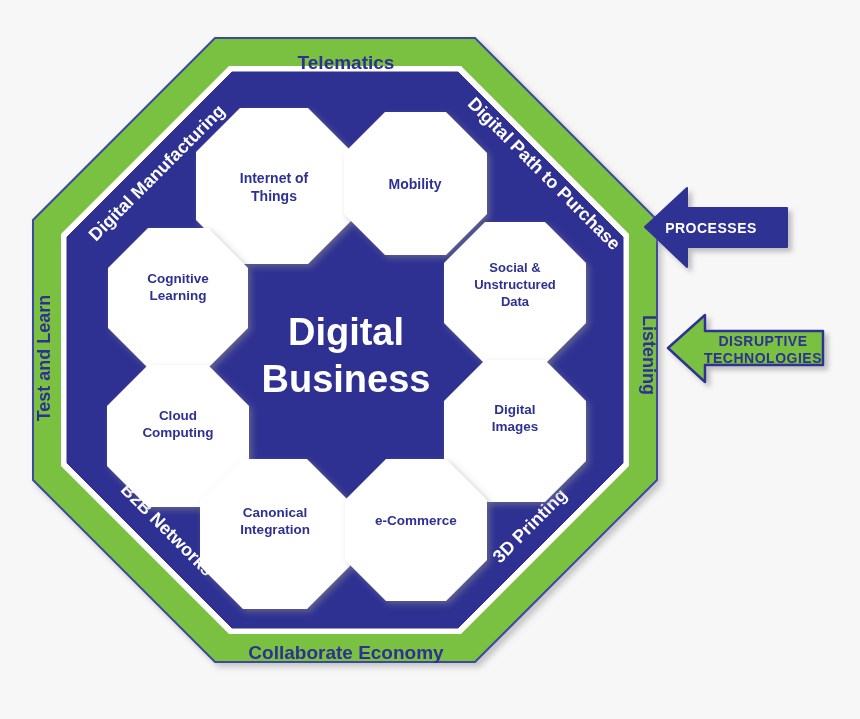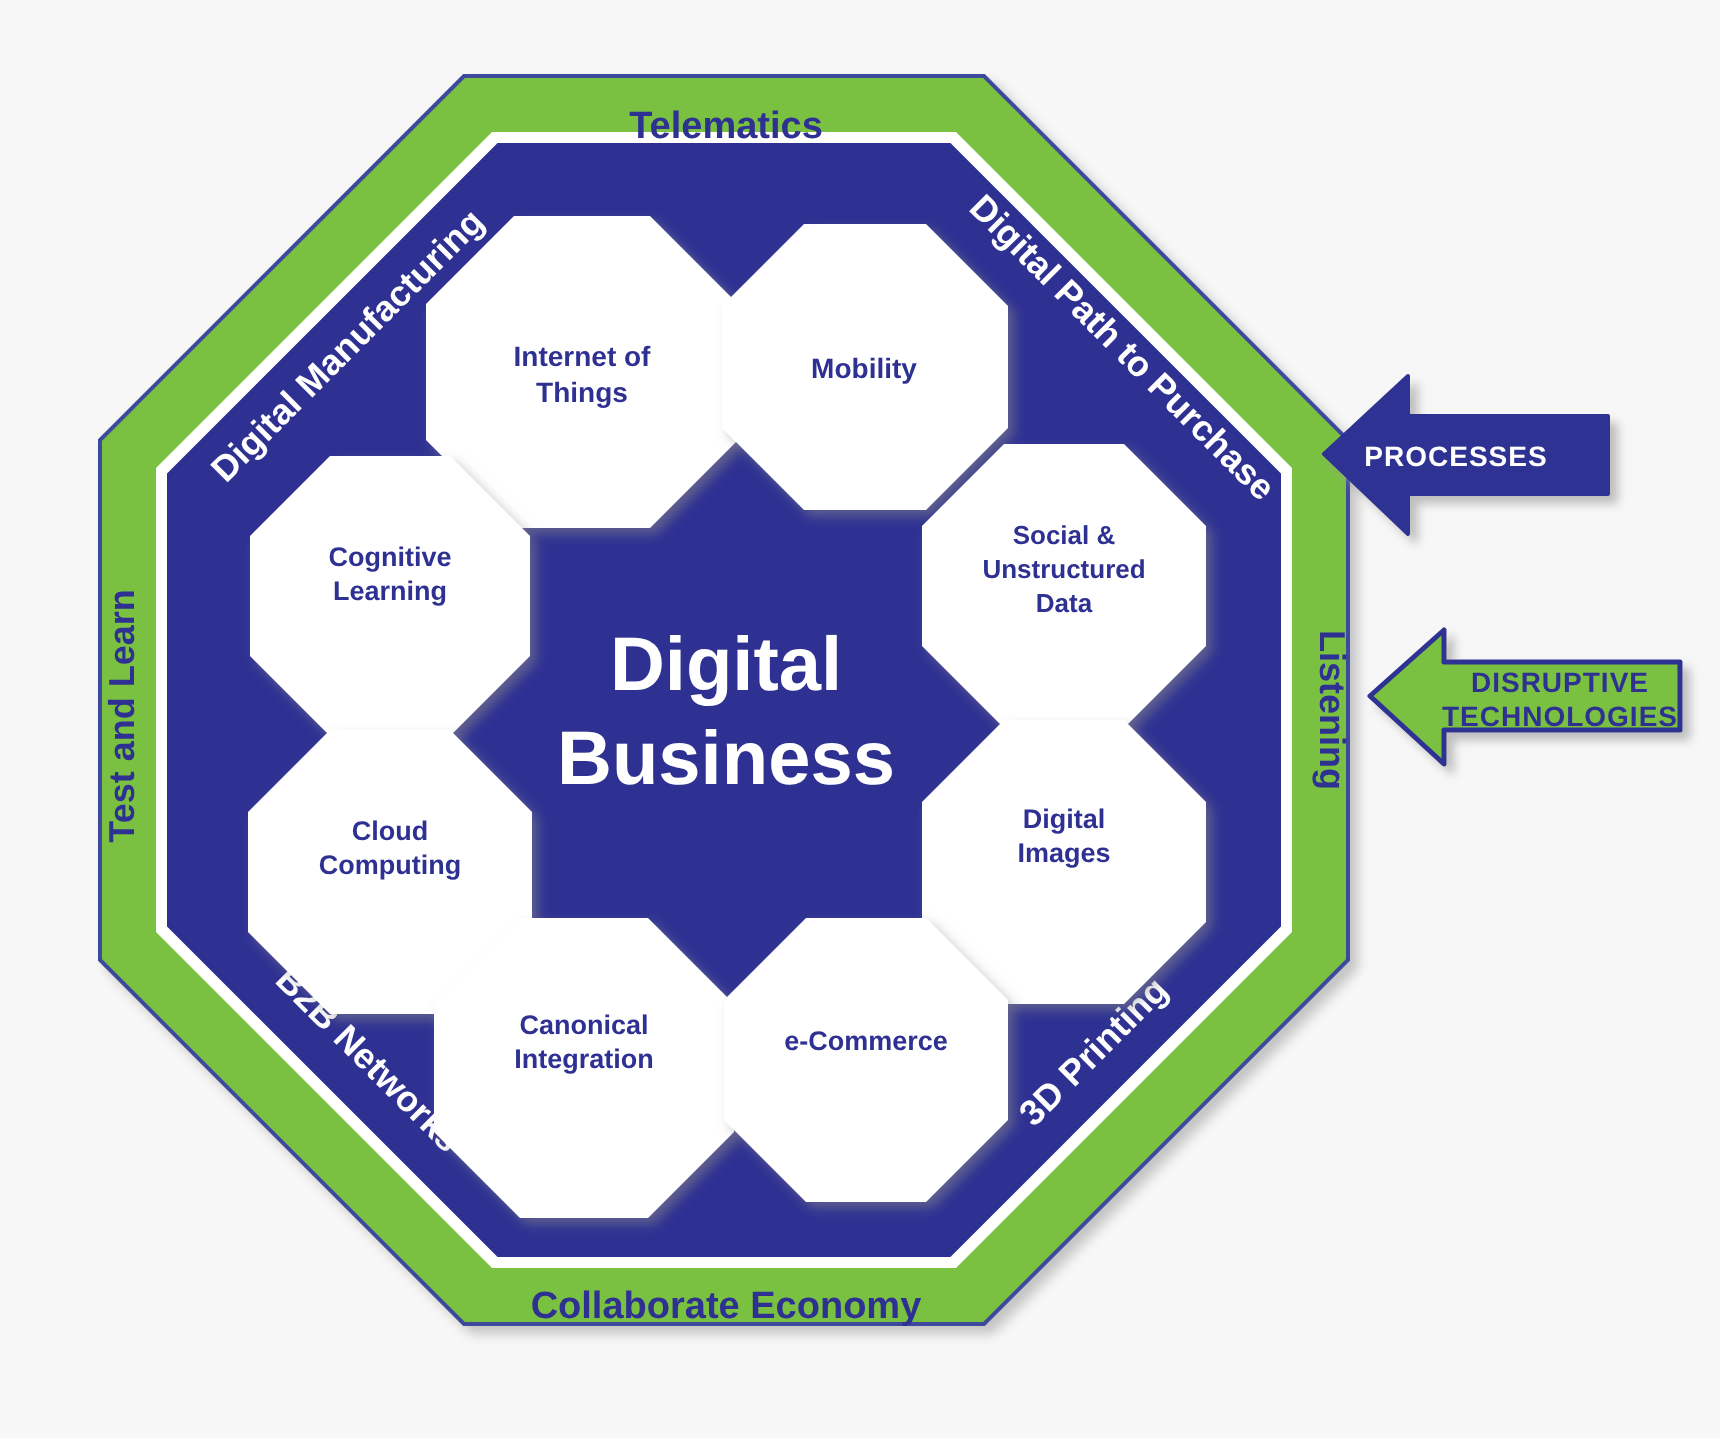--- a/index.html
+++ b/index.html
@@ -3,21 +3,21 @@
 <meta charset="utf-8">
 <style>
   html,body{margin:0;padding:0;}
   body{
     width:860px;height:719px;
     background:#f7f7f7;
     font-family:"Liberation Sans", sans-serif;
     overflow:hidden;
     position:relative;
   }
-  #stage{position:absolute;left:0;top:0;width:792px;height:719px;padding-left:17px;}
+  #stage{position:absolute;left:0;top:0;width:792px;height:719px;}
   svg{display:block;}
   .oct-label{
     font-family:"Liberation Sans", sans-serif;
     font-weight:bold;
     fill:#2e3192;
     text-anchor:middle;
   }
   .ring-label-green{
     font-family:"Liberation Sans", sans-serif;
     font-weight:bold;

